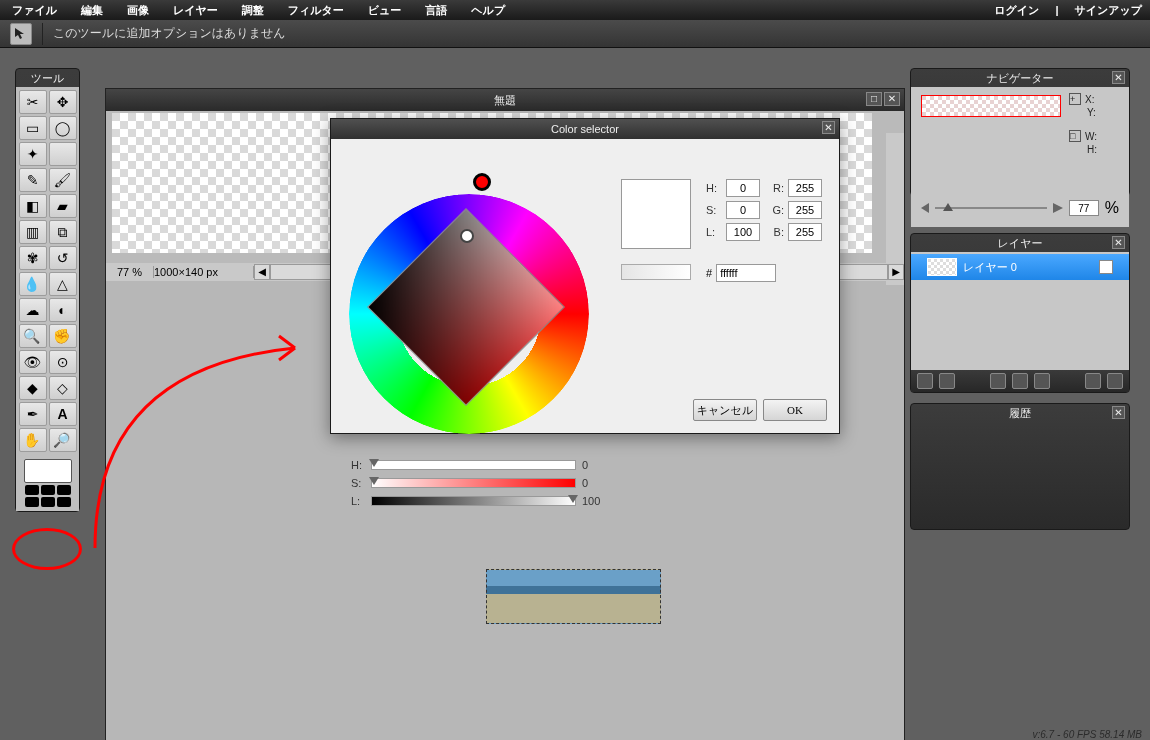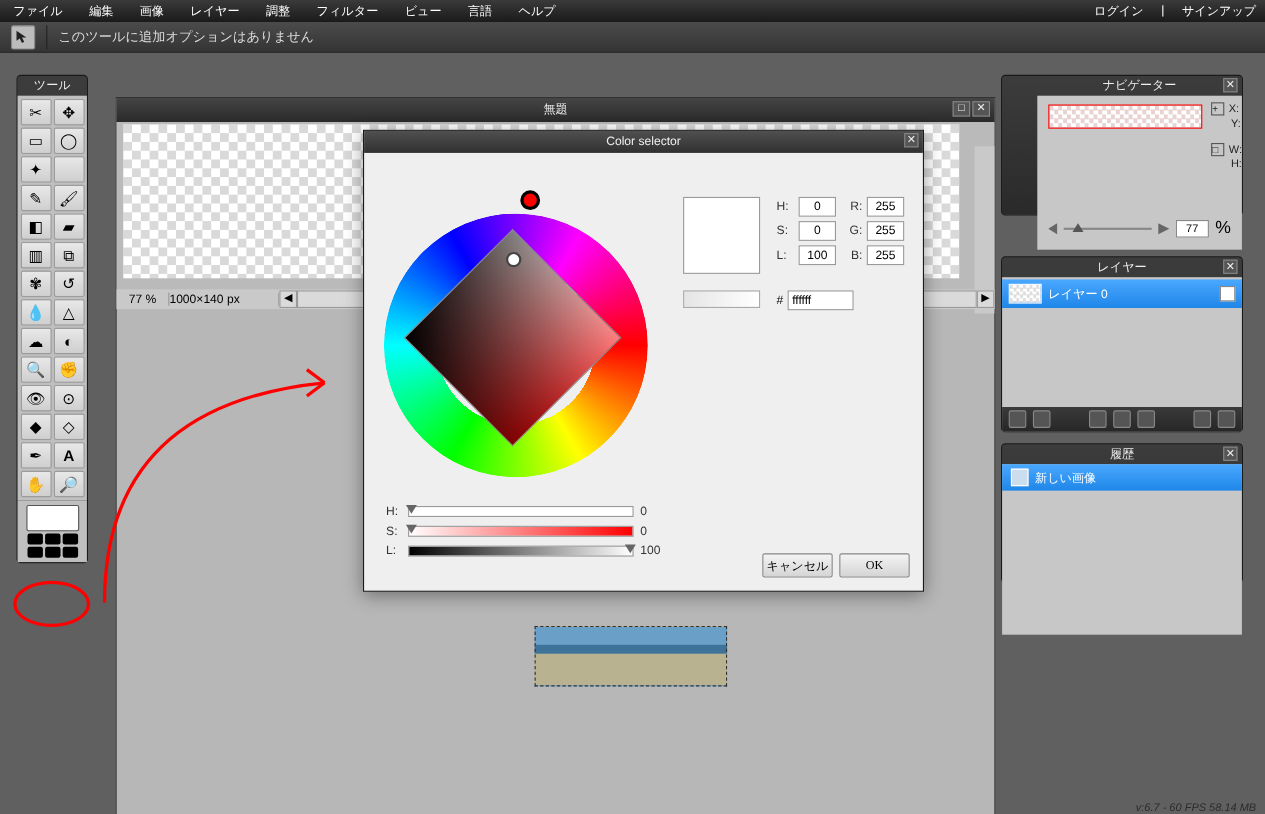--- a/index.html
+++ b/index.html
@@ -1,18 +1,18 @@
 <!DOCTYPE html>
 <html><head>
 <meta charset="utf-8">
 <style>
   * { box-sizing: border-box; margin: 0; padding: 0; font-family: "Segoe UI", Arial, sans-serif; }
   body { width: 1150px; height: 740px; background: #606060; overflow: hidden; position: relative; user-select: none; }
   
-  .menubar { position: absolute; top: 0; left: 0; right: 0; height: 20px; background: linear-gradient(#3a3a3a,#1a1a1a); color: #fff; display: flex; align-items: center; font-size: 11px; }
+  .menubar { position: absolute; top: 0; left: 0; right: 0; height: 20px; background: linear-gradient(#3a3a3a,#1a1a1a); color: #fff; display: flex; align-items: center; font-size: 11px; font-weight: bold; }
   .menubar .item { padding: 0 12px; cursor: pointer; }
   .menubar .spacer { flex: 1; }
   .menubar .right-item { padding: 0 8px; }
   
   .optionbar { position: absolute; top: 20px; left: 0; right: 0; height: 28px; background: linear-gradient(#4b4b4b,#343434); display: flex; align-items: center; border-bottom: 1px solid #111; }
   .optionbar .curicon { width: 22px; height: 22px; margin: 0 10px; background: #bcbcbc; border: 1px solid #8a8a8a; border-radius: 2px; display:flex; align-items:center; justify-content:center; }
   .optionbar .nooption { color: #ddd; font-size: 12px; }
   
   .workspace { position: absolute; top: 48px; left: 0; right: 0; bottom: 0; background: #606060; }
   
@@ -37,21 +37,21 @@
   .doccanvas { position:absolute; top:2px; left:6px; width:760px; height:140px; background: repeating-conic-gradient(#fff 0 25%, #d9d9d9 0 50%) 0 0/16px 16px;}
   .doc-scrollx { position:absolute; bottom:0; left:0; right:0; height:18px; background:#c9c9c9; display:flex; align-items:center; font-size:11px;}
   .doc-scrollx .zoom { width:48px; text-align:center; border-right:1px solid #999;}
   .doc-scrollx .dim { width:100px; text-align:left; border-right:1px solid #999;}
   .doc-scrollx .scrollbtn { width:16px; height:16px; background:#dadada; border:1px solid #9a9a9a; font-size:10px; text-align:center; line-height:14px; }
   .doc-scrollx .track { flex:1; background:#dadada; border:1px solid #9a9a9a; height:16px;}
   .doc-scrolly { position:absolute; top:22px; right:0; width:18px; height:152px; background:#c9c9c9;}
   
   .pasted { position:absolute; top:480px; left:380px; width:175px; height:55px; border:1px dashed #333; background:linear-gradient(#6aa0c8 0 30%,#3f7298 30% 45%,#b8b291 45% 100%);}
   
-  .dialog { position:absolute; top:70px; left:330px; width:510px; height:420px; background:#efefef; border:1px solid #1a1a1a; box-shadow:0 4px 16px rgba(0,0,0,.4);}
+  .dialog { position:absolute; top:70px; left:330px; width:510px; height:316px; background:#efefef; border:1px solid #1a1a1a; box-shadow:0 4px 16px rgba(0,0,0,.4);}
   .dialog-title { height:20px; background:linear-gradient(#505050,#303030); color:#eee; font-size:11px; text-align:center; line-height:20px; position:relative;}
   .tabs { height:24px; background:linear-gradient(#d6d6d6,#b8b8b8); border-bottom:1px solid #999; display:flex; align-items:flex-end; font-size:11px;}
   .tab { display:flex; align-items:center; gap:4px; padding:3px 10px; color:#666; border-right:1px solid #bbb;}
   .tab.active { background:#efefef; color:#333; border:1px solid #999; border-bottom:1px solid #efefef; position:relative; top:1px;}
   .tab .tabicon { width:12px; height:12px; border-radius:50%;}
   .hslarea { position:absolute; top:50px; left:0; width:275px; height:290px; display:flex; align-items:center; justify-content:center;}
   .huewheel { width:240px; height:240px; border-radius:50%; position:relative;
      background: conic-gradient(from 90deg, red, yellow, lime, cyan, blue, magenta, red);
      -webkit-mask: radial-gradient(circle, transparent 0 72px, #000 72px 120px, transparent 120px);
      mask: radial-gradient(circle, transparent 0 72px, #000 72px 120px, transparent 120px);
@@ -72,36 +72,36 @@
   .gradstrip{ position:absolute; top:145px; left:290px; width:70px; height:16px; background:linear-gradient(90deg,#e5e5e5,#fff); border:1px solid #aaa;}
   .numgrid{ position:absolute; top:60px; left:375px; font-size:11px; color:#333;}
   .numrow{ display:flex; align-items:center; gap:4px; margin-bottom:4px;}
   .numrow .nlab{ width:16px;}
   .numrow input{ width:34px; height:18px; border:1px solid #999; font-size:11px; text-align:center;}
   .hexrow{ position:absolute; top:145px; left:375px; display:flex; align-items:center; gap:4px; font-size:11px;}
   .hexrow input{ width:60px; height:18px; border:1px solid #999; font-size:11px; padding:0 3px;}
   .dlgbtns{ position:absolute; bottom:12px; right:12px; display:flex; gap:6px;}
   .dlgbtns button{ width:64px; height:22px; font-size:11px; background:linear-gradient(#f3f3f3,#d5d5d5); border:1px solid #888; border-radius:2px;font-family:Liberation Serif, serif;}
   
-  .navpanel{ top:20px; left:910px; width:220px; height:128px;padding-left:32px;}
+  .navpanel{ top:20px; left:910px; width:220px; height:128px;}
   .navbody{ background:#c7c7c7; height:140px; position:relative;}
   .nav-thumb{ position:absolute; top:8px; left:10px; width:140px; height:22px; background: repeating-conic-gradient(#fff 0 25%, #e8d2d2 0 50%) 0 0/8px 8px; border:1px solid red;}
   .nav-info{ position:absolute; top:6px; left:158px; font-size:10px; color:#222;}
   .nav-info .row{ display:flex; align-items:center; gap:4px; margin-bottom:2px;}
   .nav-info .ic{ width:12px; height:12px; border:1px solid #555; font-size:9px;}
   .nav-slider{ position:absolute; bottom:10px; left:10px; right:10px; display:flex; align-items:center; gap:6px;}
   .nav-slider .tri{ width:0;height:0;border-top:5px solid transparent;border-bottom:5px solid transparent;}
   .nav-slider .tri.l{border-right:8px solid #666;}
   .nav-slider .tri.r{border-left:10px solid #666;}
   .nav-slider .tr{ flex:1; height:2px; background:#888; position:relative;}
   .nav-slider .th{ position:absolute; left:8px; top:-4px; width:0;height:0;border-left:5px solid transparent;border-right:5px solid transparent;border-bottom:8px solid #555;}
   .nav-slider input{ width:30px; height:16px; font-size:10px; text-align:center; border:1px solid #888;}
   .layerpanel{ top:185px; left:910px; width:220px; height:160px;}
   .layersbody{ background:#c7c7c7; height:140px; position:relative;}
-  .layer-row{ position:absolute; top:2px; left:0; right:0; height:26px; background:linear-gradient(#4aa8ff,#1f86e8); display:flex; align-items:center; padding:0 6px; gap:6px; color:#fff; font-size:11px;}
+  .layer-row{ position:absolute; top:2px; left:0; right:0; height:26px; background:linear-gradient(#4aa8ff,#1f86e8); display:flex; align-items:center; padding:0 16px; gap:6px; color:#fff; font-size:11px;}
   .layer-thumb{ width:30px; height:18px; background:repeating-conic-gradient(#fff 0 25%, #ddd 0 50%) 0 0/6px 6px; border:1px solid #fff;}
   .layer-row .vis{ margin-left:auto; width:14px; height:14px; background:#fff; border:1px solid #888;}
   .layer-footer{ position:absolute; bottom:0; left:0; right:0; height:22px; background:linear-gradient(#3a3a3a,#272727); display:flex; align-items:center; padding:0 6px; gap:6px;}
   .lficon{ width:16px;height:16px;background:#555;border:1px solid #888;border-radius:2px;}
   .histpanel{ top:355px; left:910px; width:220px; height:127px;}
   .histbody{ background:#c7c7c7; height:155px; position:relative;}
   .hist-row{ position:absolute; top:0; left:0; right:0; height:24px; background:linear-gradient(#4aa8ff,#1f86e8); display:flex; align-items:center; gap:6px; padding:0 8px; color:#fff; font-size:11px;}
   .hist-row .hicon{ width:16px; height:16px; background:#cde; border:1px solid #fff;}
   .statusbar{ position:absolute; bottom:0; right:8px; font-size:10px; color:#2b2b2b;font-style:italic;}
   svg.arrow { position:absolute; top:240px; left:65px; width:260px; height:280px; }
@@ -338,23 +338,17 @@
         <div class="lficon"></div>
         <div style="flex:1"></div>
         <div class="lficon"></div>
         <div class="lficon"></div>
       </div>
     </div>
   </div>
 
   <div class="panel histpanel">
     <div class="panel-title"><span>履歴</span><div class="panel-close">✕</div></div>
-    <div class="histbody">
-      <div class="hist-row">
-        <div class="hicon"></div>
-        <span>新しい画像</span>
-      </div>
-    </div>
   </div>
 
 </div>
 
 <div class="statusbar">v:6.7 - 60 FPS 58.14 MB</div>
 
 </body></html>

